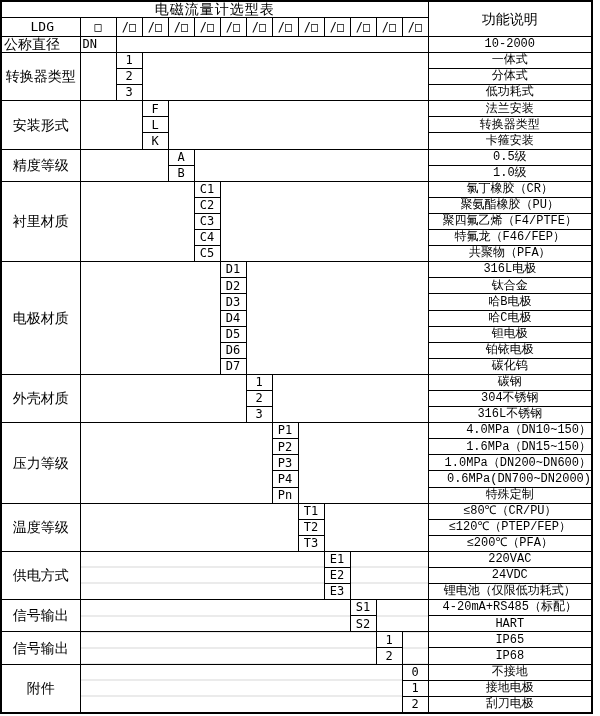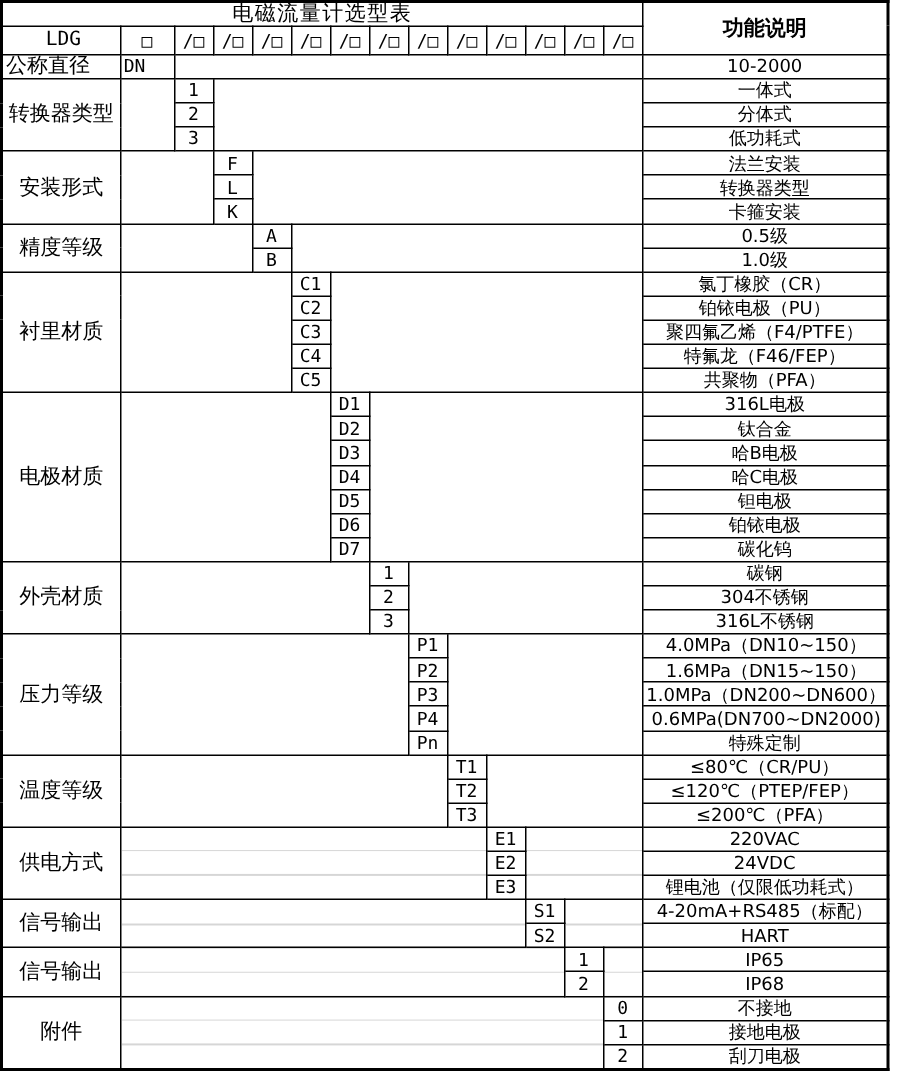--- a/index.html
+++ b/index.html
@@ -5,28 +5,28 @@
   html,body{margin:0;padding:0;background:#ffffff;width:600px;height:716px;}
   body{font-family:"DejaVu Sans","Liberation Sans",sans-serif;color:#000;}
   table{border-collapse:collapse;table-layout:fixed;width:593px;height:714px;
         border:2px solid #000;margin:0;}
   td{border:1px solid #000;padding:0;text-align:center;vertical-align:middle;
      font-size:13px;line-height:1.05;overflow:hidden;white-space:nowrap;}
   tr{height:16px;}
   tr.r-title{height:14px;}
   tr.r-ldg{height:19px;}
   td.title{font-weight:normal;font-size:14px;letter-spacing:1px;}
-  td.fnhead{font-weight:bold;font-size:14px;}
+  td.fnhead{font-weight:normal;font-size:14px;}
   td.cat{font-size:14px;}
   td.ldg{text-align:center;padding-left:3px;font-family:"DejaVu Sans Mono",monospace;font-size:13px;}
   td.box{font-family:"DejaVu Sans Mono",monospace;font-size:12px;}
   td.code{font-family:"DejaVu Sans Mono",monospace;font-size:12px;}
   td.dn{text-align:left;padding-left:2px;}
-  td.fn{font-size:12px;}
-  td.fn.left{text-align:center;padding-left:2px;}
+  td.fn{font-size:12px;font-family:Liberation Mono, monospace;}
+  td.fn.left{text-align:right;padding-left:2px;}
   td.gap{background:#ffffff;}
   td.ruled{background:repeating-linear-gradient(to bottom,
             #ffffff 0px,#ffffff 15.2px,#d6d6d6 15.2px,#d6d6d6 16.2px);}
 </style>
 </head>
 <body>
 
 <table>
   <colgroup>
     <col style="width:79px">
@@ -122,21 +122,21 @@
 
   <tr>
     <td class="cat" rowspan="5">衬里材质</td>
     <td class="gap" rowspan="5" colspan="4"></td>
     <td class="code">C1</td>
     <td class="gap" rowspan="5" colspan="8"></td>
     <td class="fn">氯丁橡胶（CR）</td>
   </tr>
   <tr>
     <td class="code">C2</td>
-    <td class="fn">铂铱电极（PU）</td>
+    <td class="fn">聚氨酯橡胶（PU）</td>
   </tr>
   <tr>
     <td class="code">C3</td>
     <td class="fn">聚四氟乙烯（F4/PTFE）</td>
   </tr>
   <tr>
     <td class="code">C4</td>
     <td class="fn">特氟龙（F46/FEP）</td>
   </tr>
   <tr>

